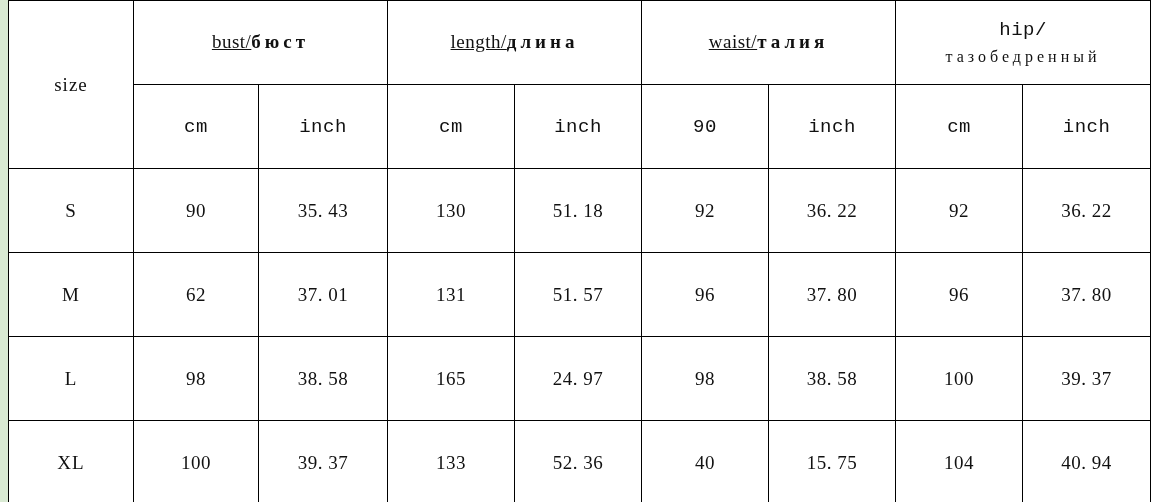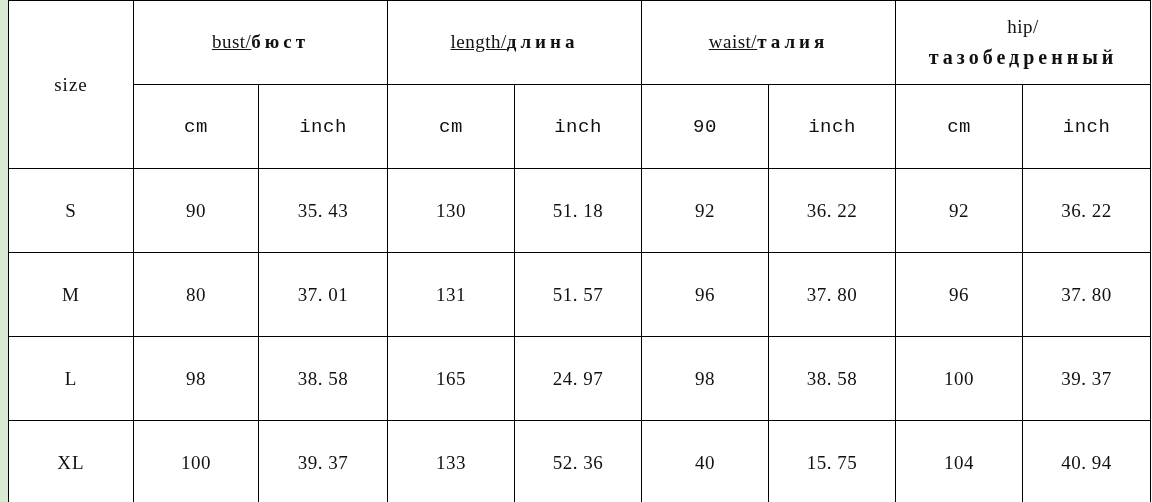--- a/index.html
+++ b/index.html
@@ -86,22 +86,22 @@
     font-size: 19px;
     line-height: 1.5;
     padding: 0 6px;
   }
 
   
   .lat { letter-spacing: 0.5px; text-decoration: underline; }
   
   .cyr { letter-spacing: 4px; font-weight: bold; }
 
-  .hip-line1 { display: block; letter-spacing: 0.5px; }
-  .hip-line2 { display: block; letter-spacing: 4px; font-size: 20px; font-weight: bold; }
+  .hip-line1 { display: block; letter-spacing: 0.5px; font-family: Liberation Mono, monospace; }
+  .hip-line2 { display: block; letter-spacing: 4px; font-size: 16px; }
 
   td.unit-cell {
     font-size: 19px;
     letter-spacing: 0.5px;
   }
 
   
   tr.data-row td { height: 84px; }
 
   td.row-label {
@@ -175,21 +175,21 @@
           <td class="val">130</td>
           <td class="val">51. 18</td>
           <td class="val">92</td>
           <td class="val">36. 22</td>
           <td class="val">92</td>
           <td class="val">36. 22</td>
         </tr>
 
         <tr class="data-row">
           <td class="row-label">M</td>
-          <td class="val">80</td>
+          <td class="val">62</td>
           <td class="val">37. 01</td>
           <td class="val">131</td>
           <td class="val">51. 57</td>
           <td class="val">96</td>
           <td class="val">37. 80</td>
           <td class="val">96</td>
           <td class="val">37. 80</td>
         </tr>
 
         <tr class="data-row">

